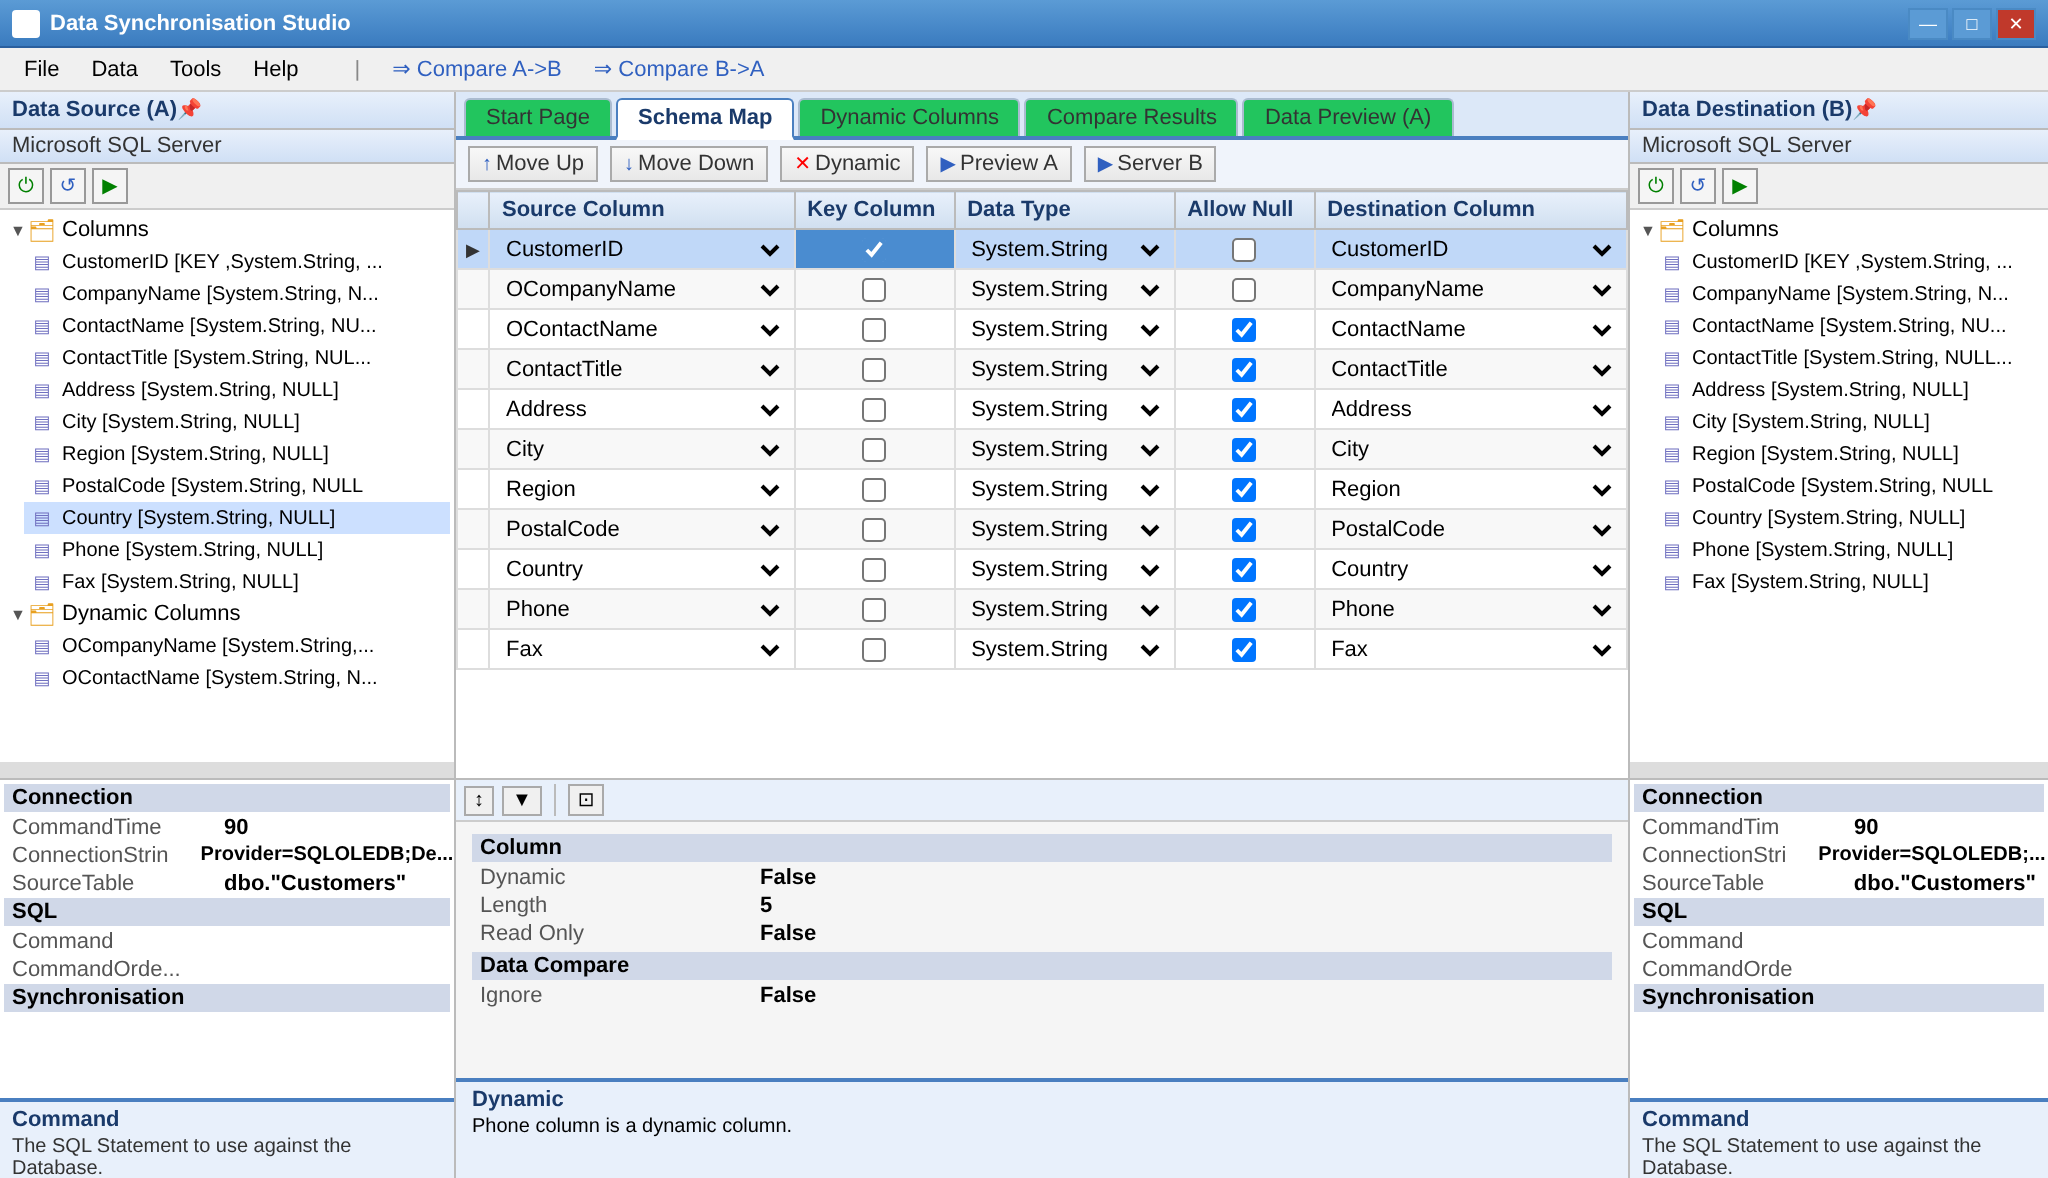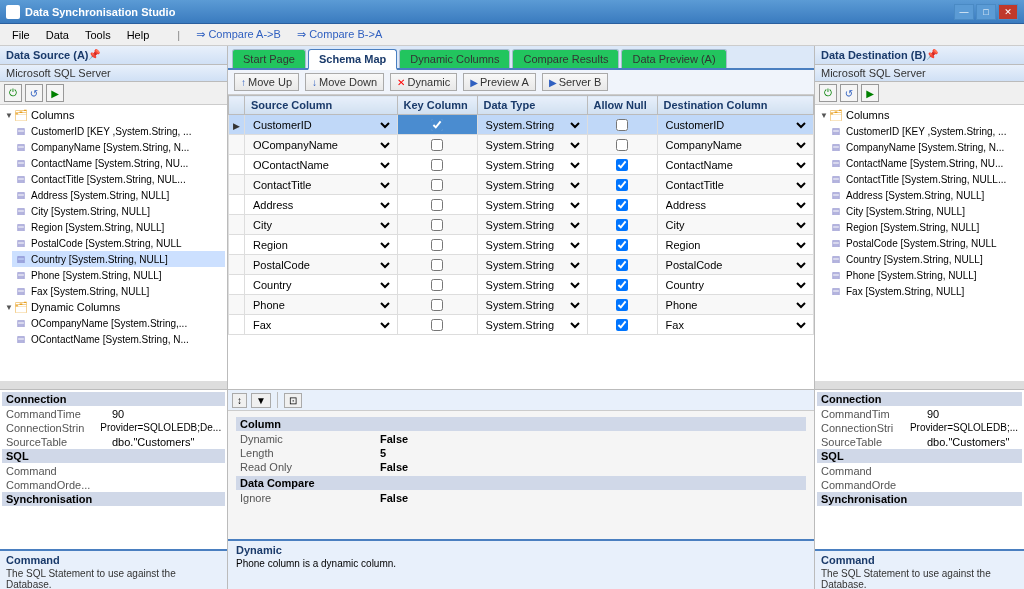--- a/index.html
+++ b/index.html
@@ -84,21 +84,21 @@
     .props-panel {
       height: 160px;
       border-top: 1px solid #bbb;
       background: white;
       overflow-y: auto;
       padding: 2px;
     }
     .props-section { font-weight: bold; background: #d0d8e8; padding: 1px 4px; margin-bottom: 1px; }
     .props-row { display: flex; padding: 1px 4px; }
     .props-key { width: 90px; color: #555; }
-    .props-val { color: #000; font-weight: normal; padding-left: 16px; }
+    .props-val { color: #000; font-weight: bold; padding-left: 16px; }
 
     .status-bar-left {
       height: 40px;
       background: #e8f0fb;
       border-top: 2px solid #4a7fc0;
       padding: 3px 6px;
       font-size: 10px;
       color: #333;
     }
     .status-title { font-weight: bold; font-size: 11px; color: #1a3a6a; }

